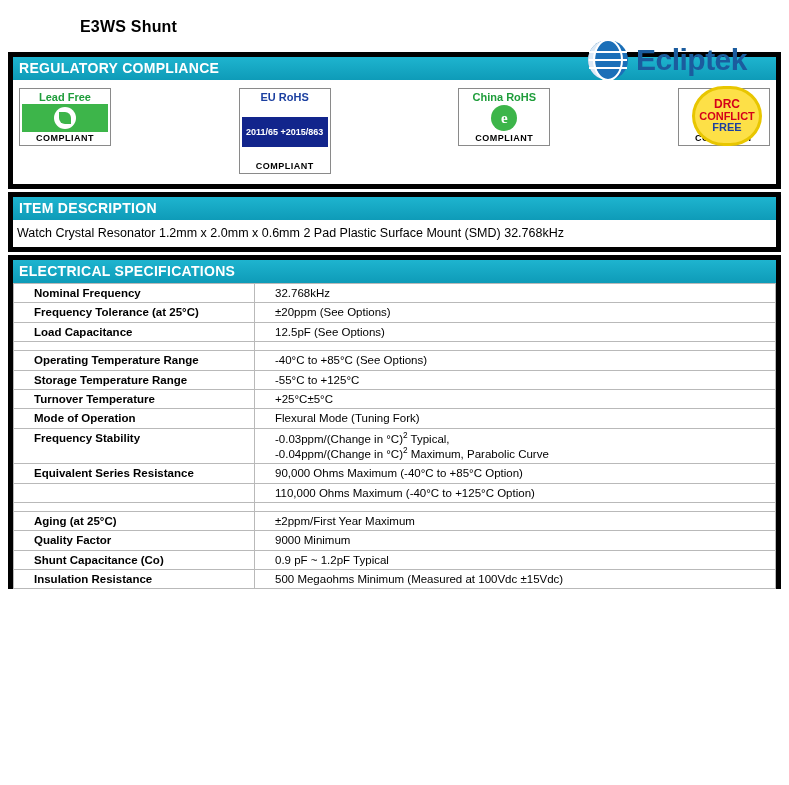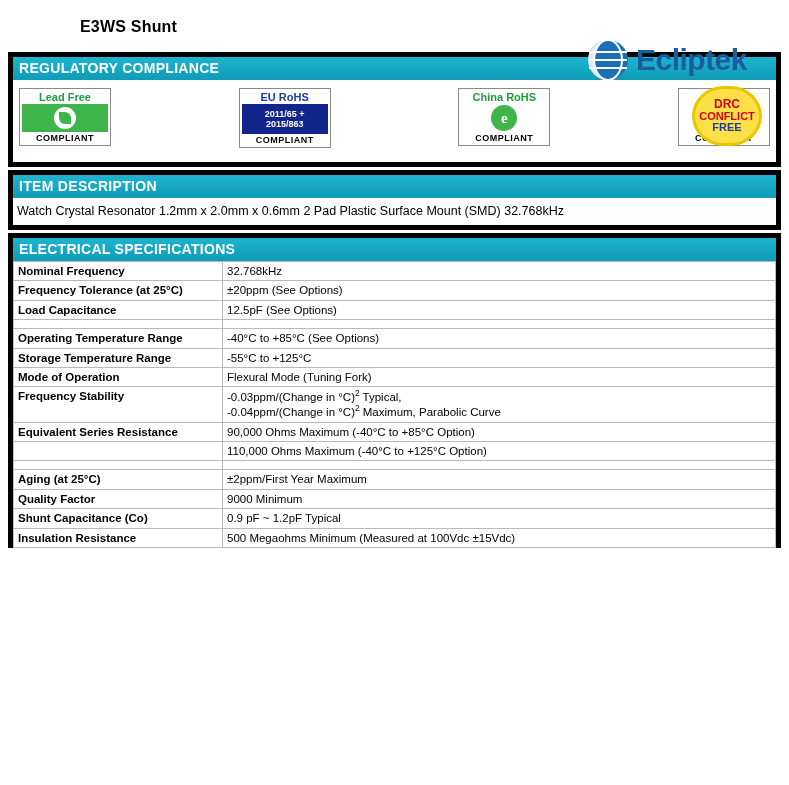--- a/index.html
+++ b/index.html
@@ -130,26 +130,26 @@
     left: 5px; top: 5px;
     width: 12px; height: 12px;
     border-radius: 0 50% 0 50%;
     background: #3db54a;
   }
   
   .badge-eurohs .top { color: #1b3fa0; }
   .badge-eurohs .mid {
     background: #12258c;
     color: #fff;
-    flex-direction: column;
+    flex-direction: row;
     font-size: 9px;
     line-height: 1.15;
     font-weight: bold;
     height: 30px;
-    margin: 0 2px;
+    margin: 13px 2px;
   }
   
   .badge-chinarohs .top { color: #1f9d3b; }
   .badge-chinarohs .mid { background: #fff; }
   .china-circle {
     width: 26px; height: 26px;
     border-radius: 50%;
     background: #3db54a;
     color: #fff;
     font-size: 15px;
@@ -193,21 +193,21 @@
 
   
   table.specs {
     width: 100%;
     border-collapse: collapse;
     table-layout: fixed;
     font-size: 11.5px;
   }
   table.specs td {
     border: 1px solid #b9b9b9;
-    padding: 2px 4px;
+    padding: 2px 20px;
     vertical-align: top;
     line-height: 1.25;
   }
   table.specs td.label {
     width: 200px;
     font-weight: bold;
   }
   table.specs td.value { font-weight: normal; }
   .gap-row td {
     border-left: 1px solid #b9b9b9;
@@ -312,20 +312,24 @@
           </tr>
           <tr>
             <td class="label">Operating Temperature Range</td>
             <td class="value">-40°C to +85°C (See Options)</td>
           </tr>
           <tr>
             <td class="label">Storage Temperature Range</td>
             <td class="value">-55°C to +125°C</td>
           </tr>
           <tr>
+            <td class="label">Turnover Temperature</td>
+            <td class="value">+25°C±5°C</td>
+          </tr>
+          <tr>
             <td class="label">Mode of Operation</td>
             <td class="value">Flexural Mode (Tuning Fork)</td>
           </tr>
           <tr>
             <td class="label">Frequency Stability</td>
             <td class="value">
               <div>-0.03ppm/(Change in °C)<sup>2</sup> Typical,</div>
               <div>-0.04ppm/(Change in °C)<sup>2</sup> Maximum, Parabolic Curve</div>
             </td>
           </tr>

